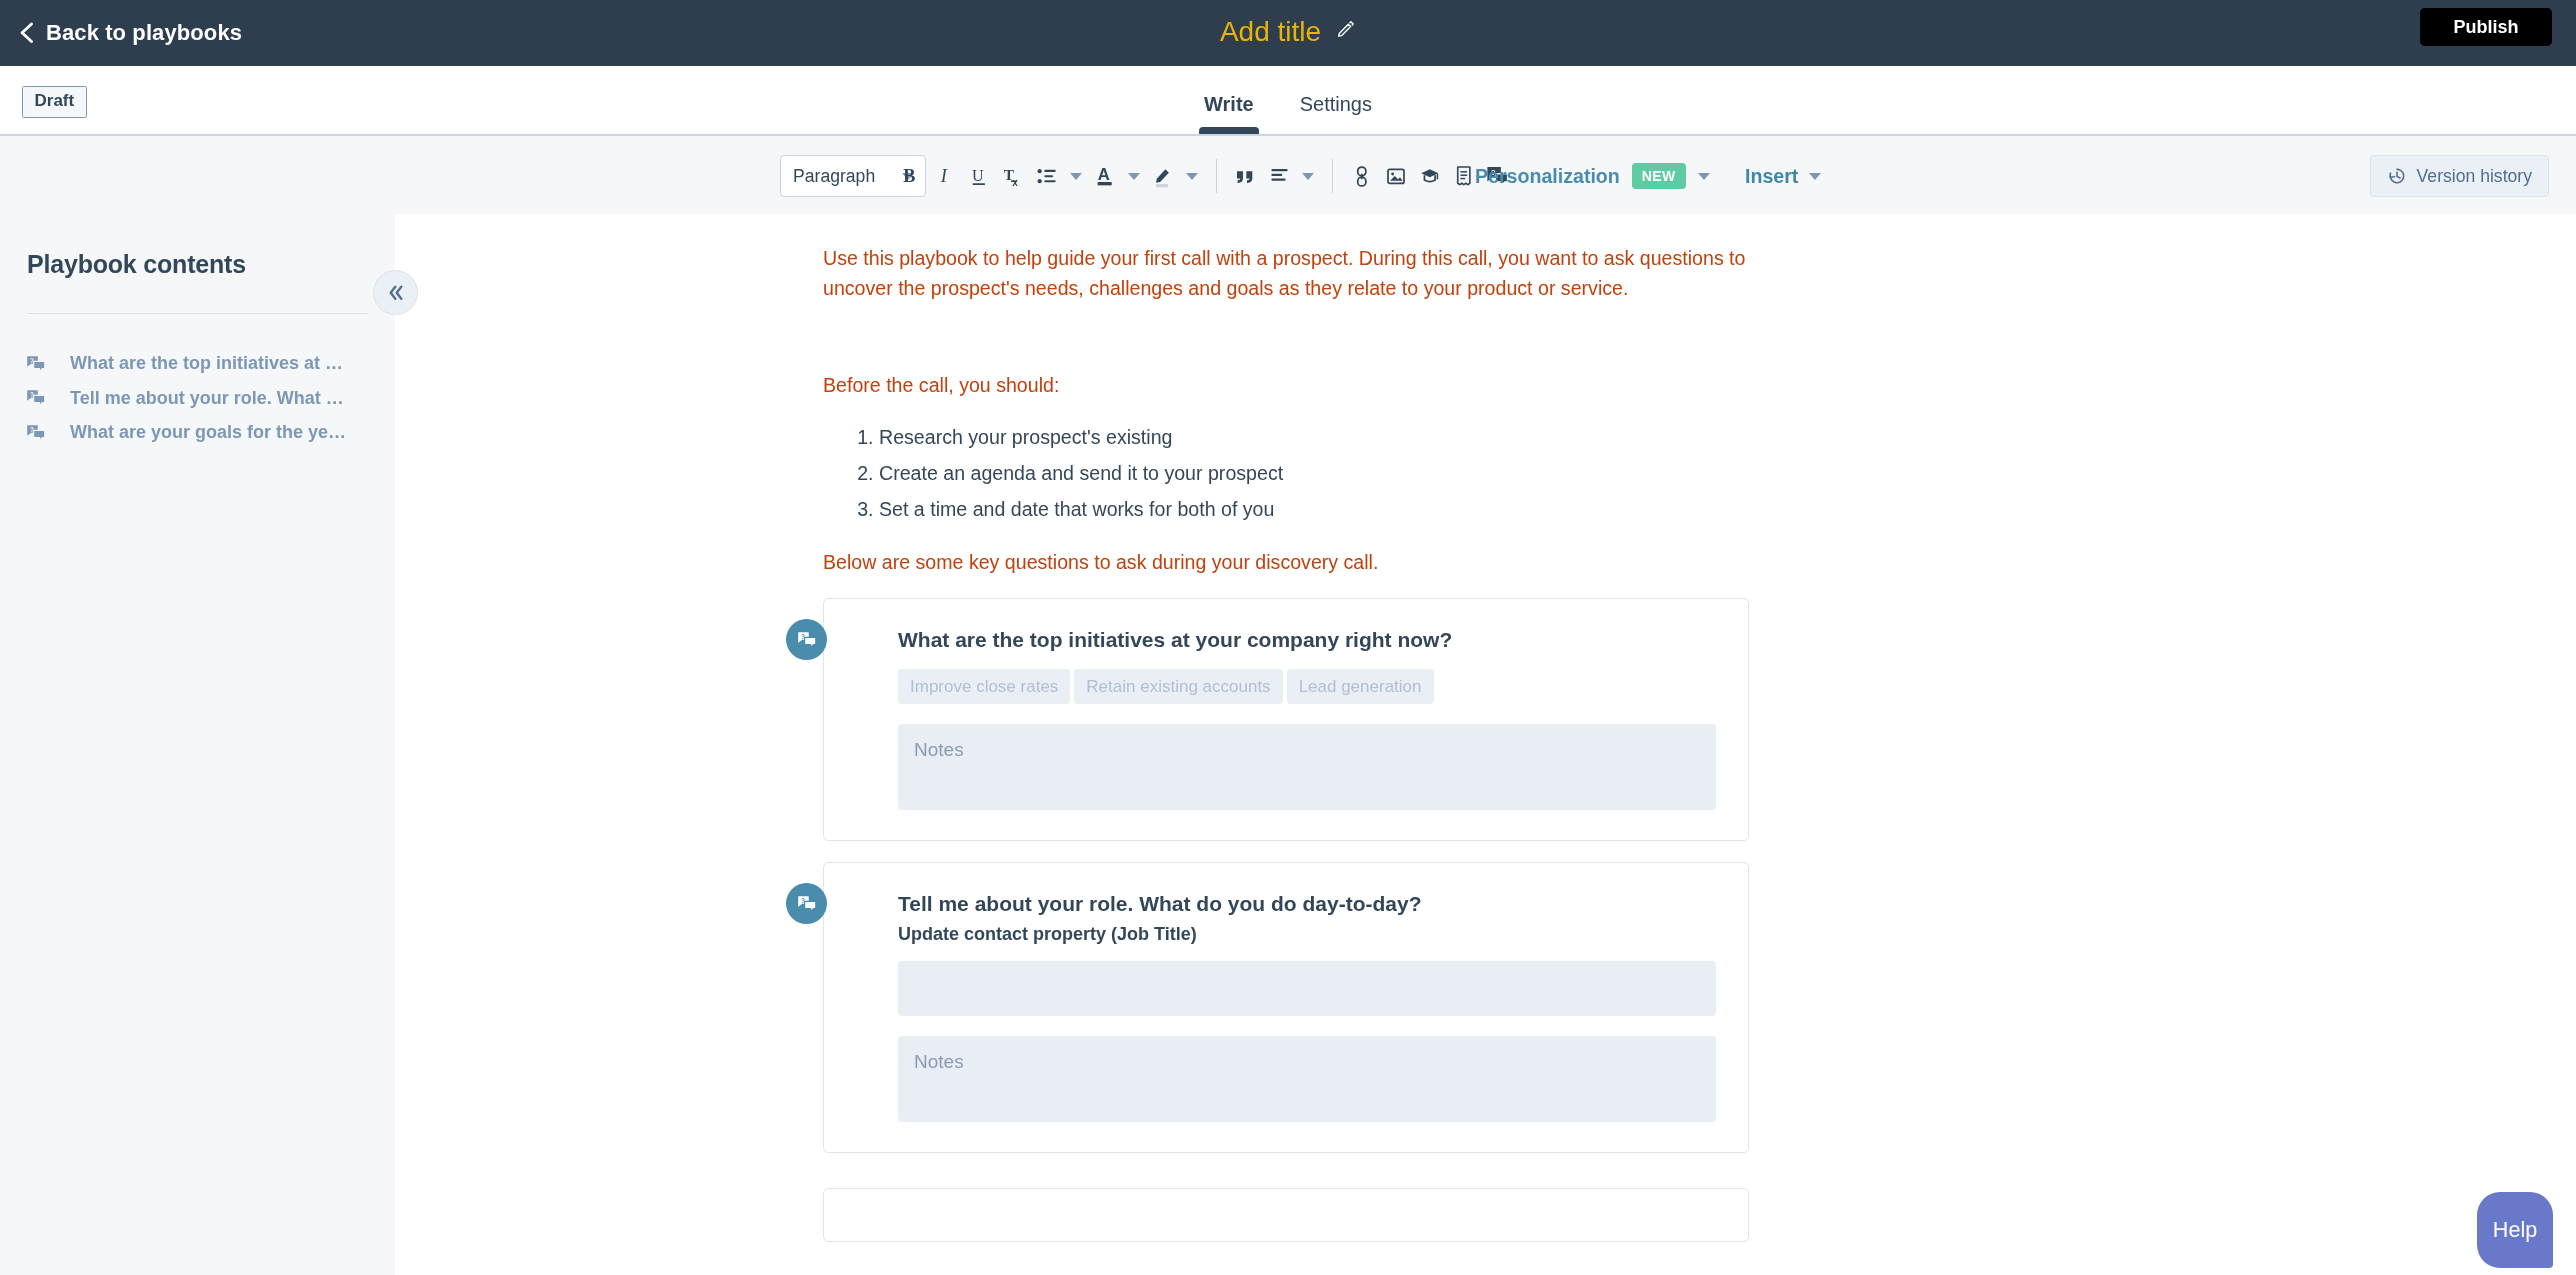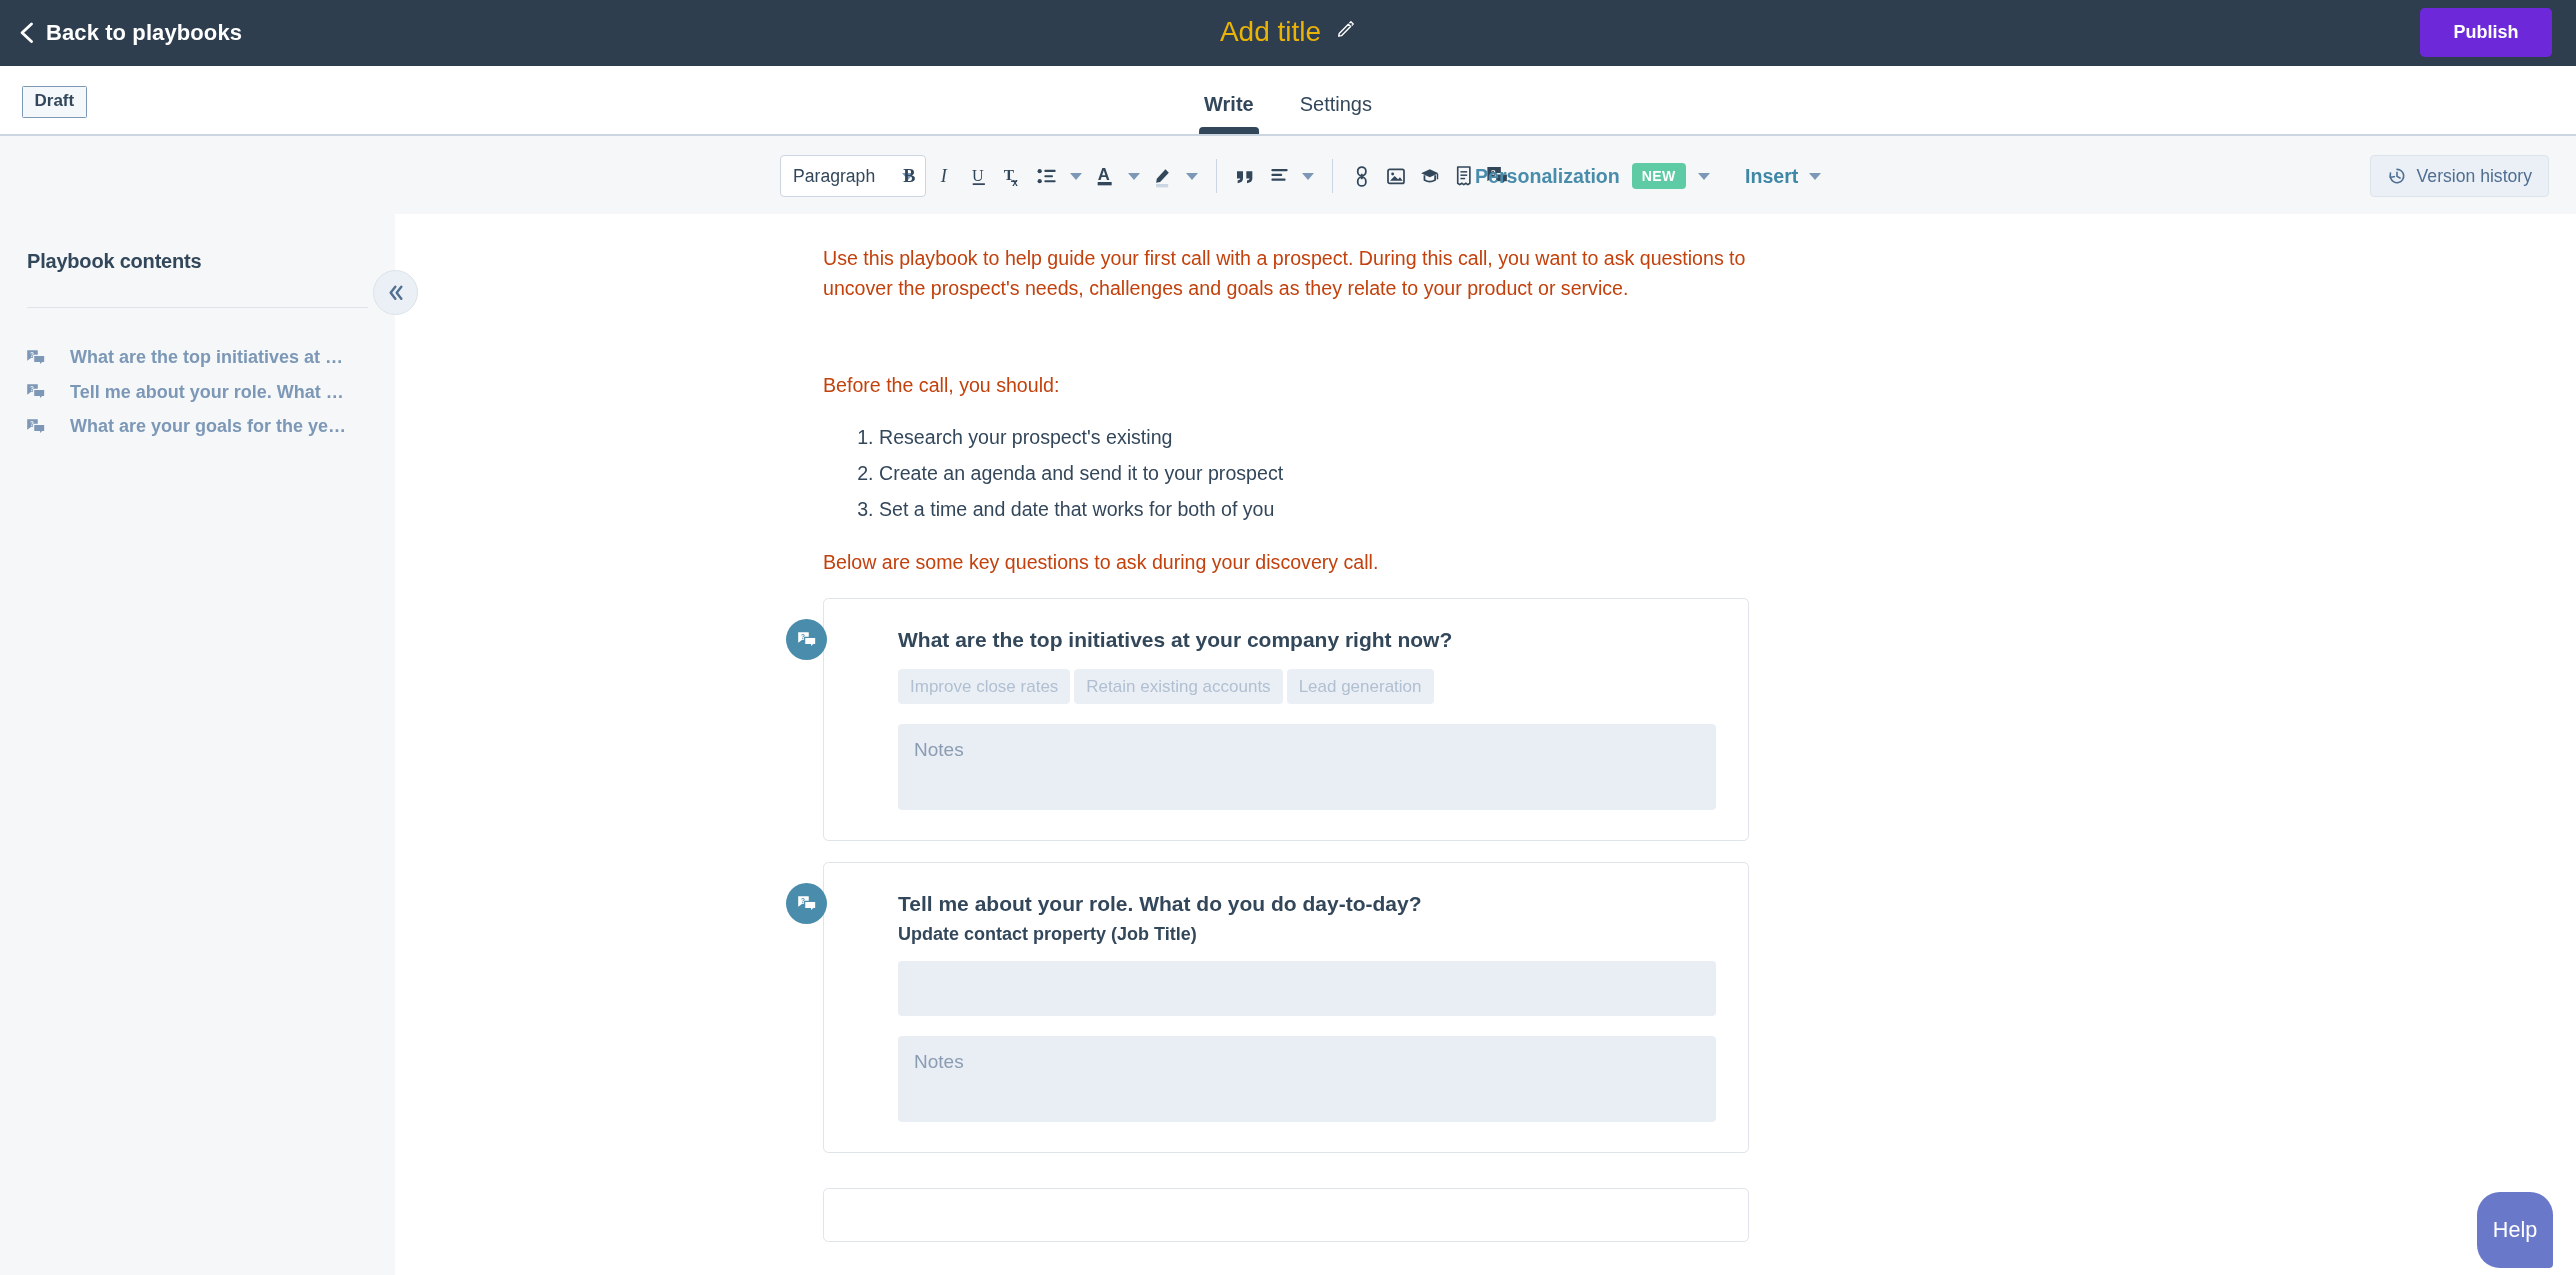--- a/index.html
+++ b/index.html
@@ -27,22 +27,22 @@
     white-space: nowrap;
   }
   .title-wrap {
     position: absolute; left: 50%; transform: translateX(-50%);
     display: flex; align-items: center; gap: 15px; top: 9.5px;
   }
   .doc-title { color: #eab308; font-size: 28px; font-weight: 400; white-space: nowrap; margin-top: 6px; }
   .pencil-icon { width: 20px; height: 20px; display: block; cursor: pointer; }
   .publish-btn {
     position: absolute; right: 24px; top: 8px;
-    width: 132px; height: 49px; border-radius: 4.7px;
-    background: #6d28d9; border: none;
+    width: 132px; height: 38px; border-radius: 4.7px;
+    background: #000000; border: none;
     color: #ffffff; font-size: 18px; font-weight: 700;
     font-family: "Liberation Sans", sans-serif;
     cursor: pointer;
   }
 
   
   .tabsrow {
     position: absolute; top: 66px; left: 0; width: 2576px; height: 68px;
     background: #ffffff;
   }
@@ -117,21 +117,21 @@
     cursor: pointer;
   }
   .version-btn .vlabel { font-size: 17.6px; color: #506e91; white-space: nowrap; }
 
   
   .sidebar {
     position: absolute; top: 214px; left: 0; width: 395px; height: 1062px;
     background: #f5f7f9;
   }
   .sidebar-title {
-    margin: 36px 0 0 27px; font-size: 20px; font-weight: 700; color: #33475b;
+    margin: 36px 0 0 27px; font-size: 25px; font-weight: 700; color: #33475b;
     letter-spacing: -0.2px;
   }
   .sidebar-rule {
     margin: 34px 27px 0 27px; height: 1.4px; background: #dfe3eb;
   }
   .toc { margin-top: 32px; }
   .toc-item {
     display: flex; align-items: center; gap: 24px;
     padding: 6.8px 13.5px 6.8px 26px; cursor: pointer;
   }

